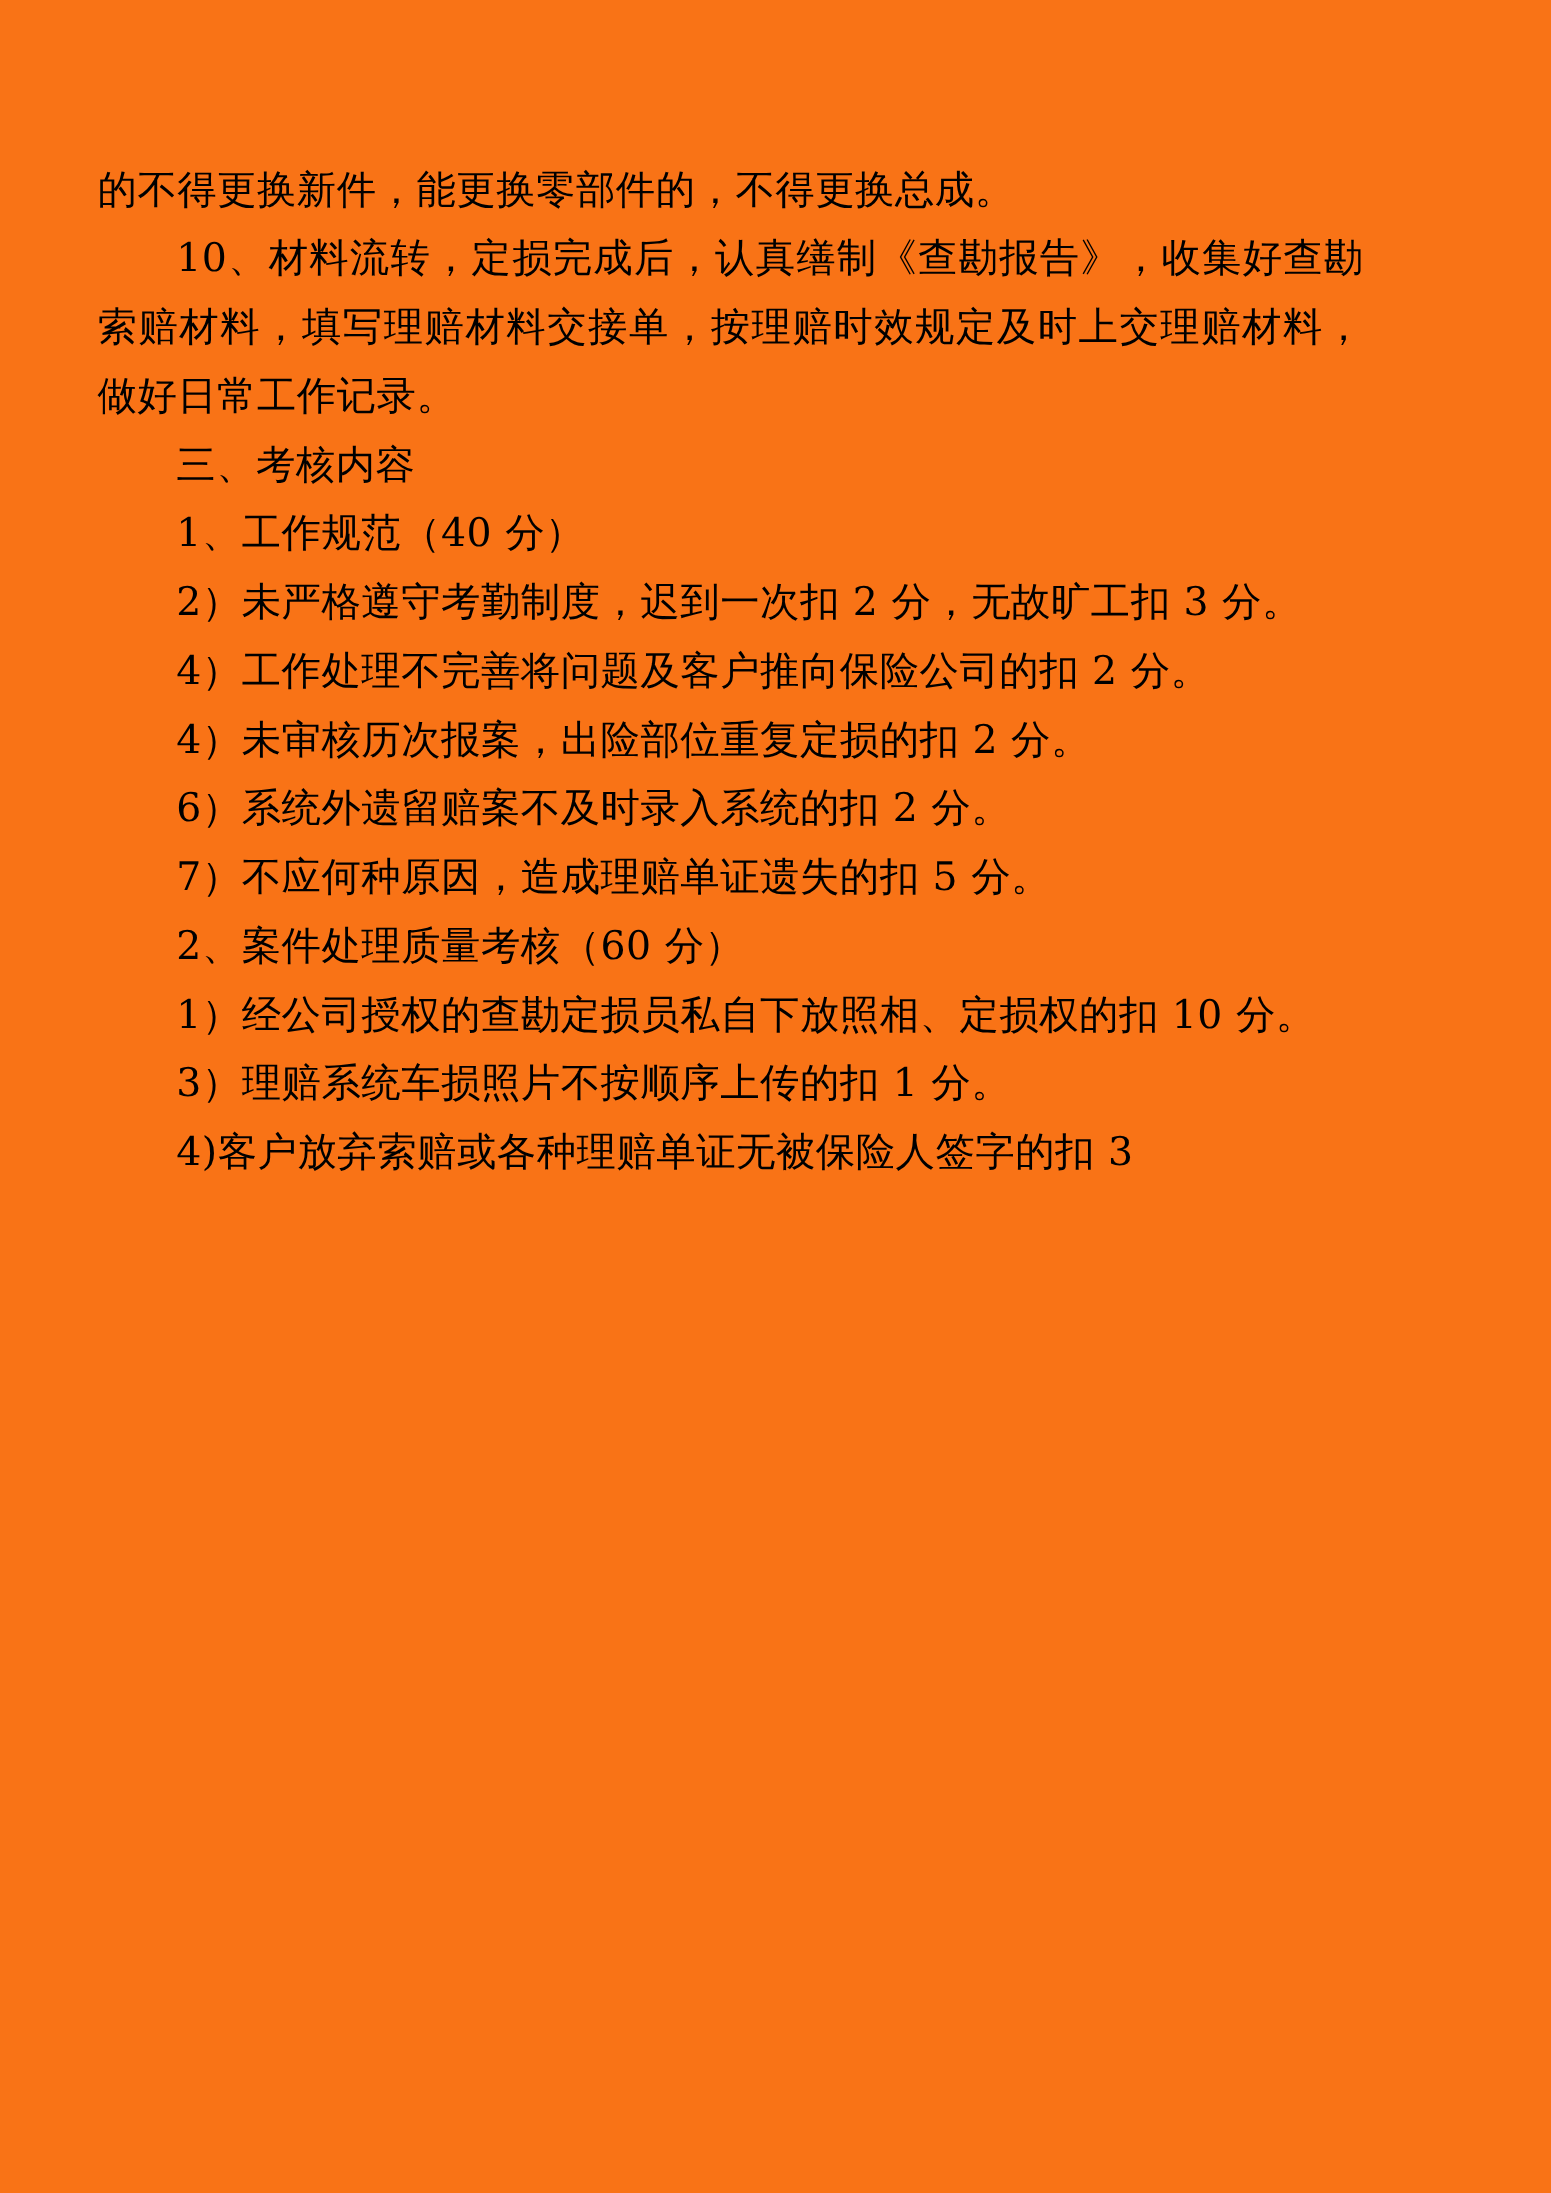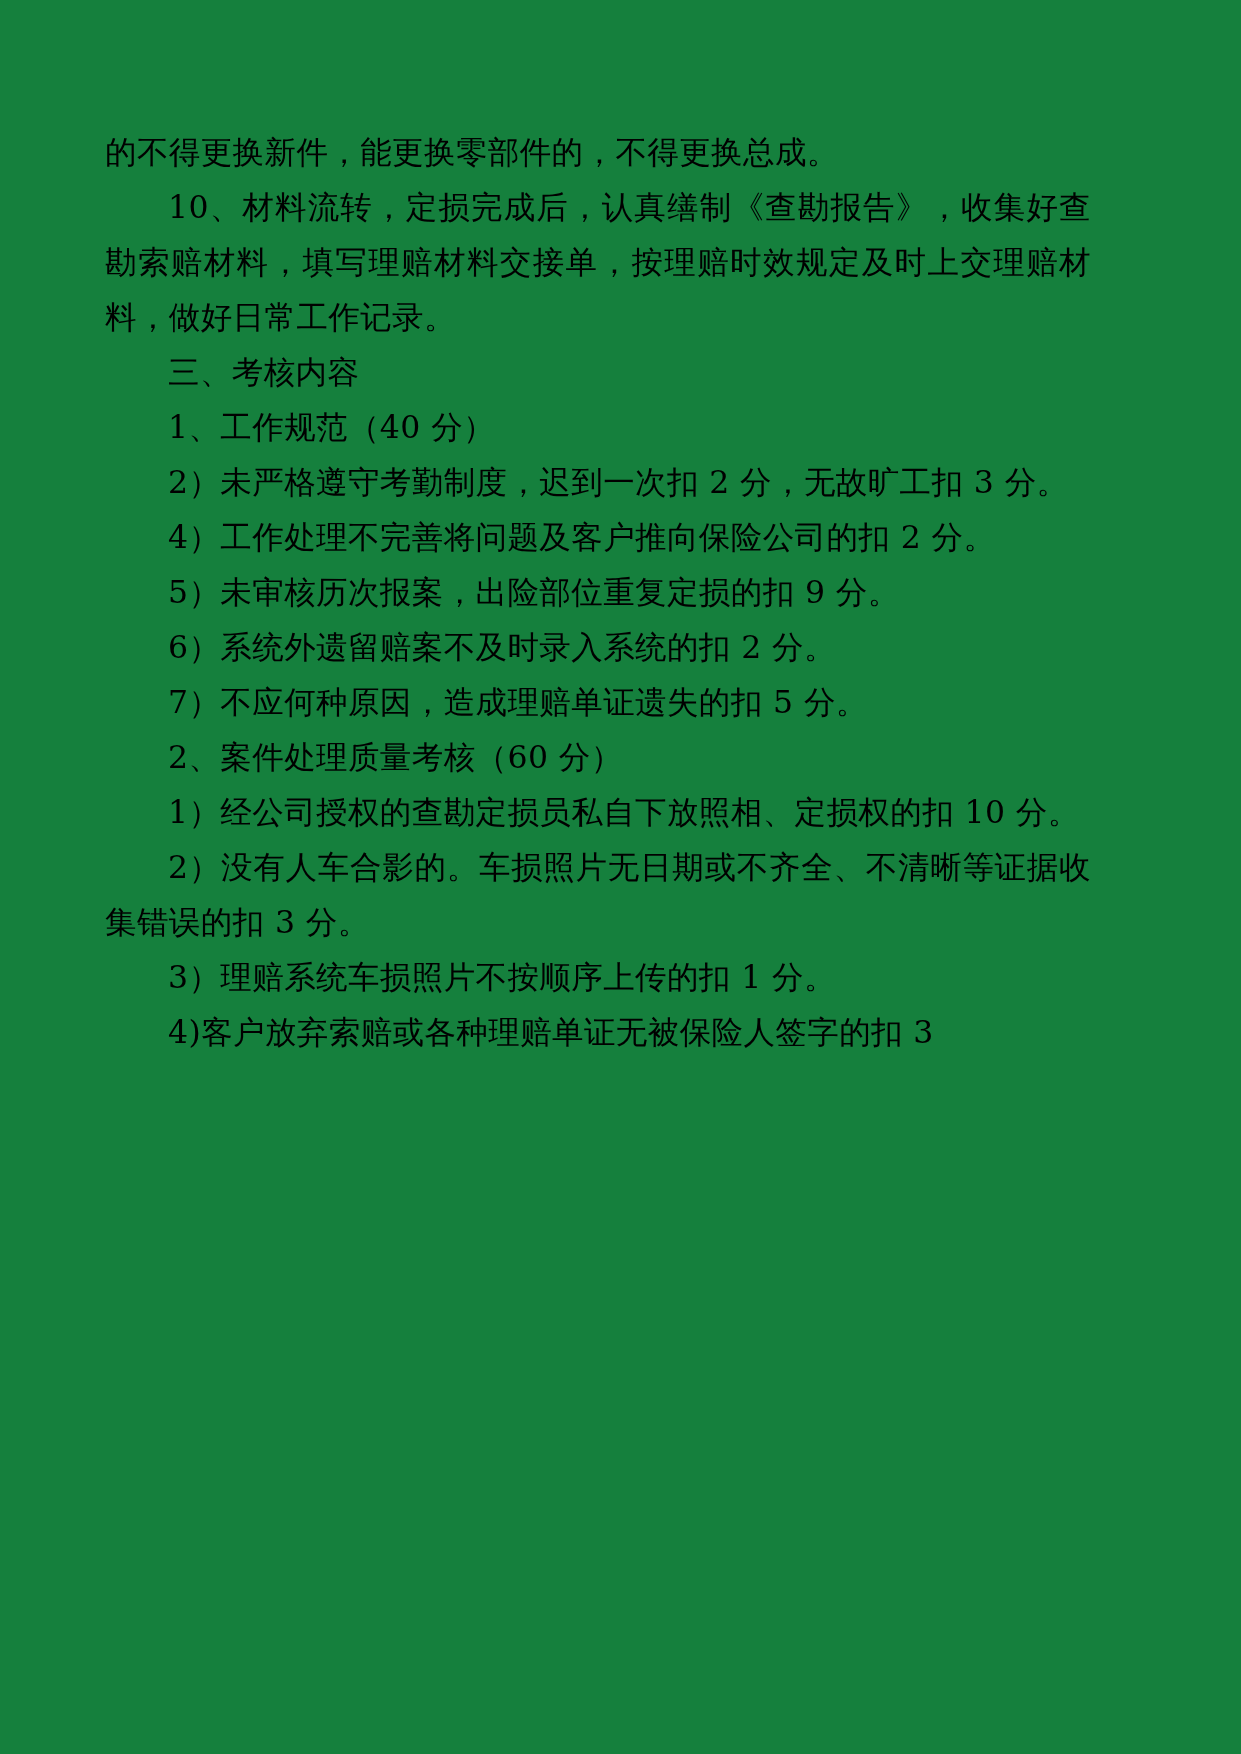--- a/index.html
+++ b/index.html
@@ -12,22 +12,22 @@
     height: 1754px;
     font-family: "DejaVu Serif", "Liberation Serif", serif;
     color: #000000;
     -webkit-font-smoothing: antialiased;
   }
   .page {
     position: relative;
     width: 1241px;
     height: 1754px;
     box-sizing: border-box;
-    padding: 125px 150px 90px 105px;
-    background: #15803d;
+    padding: 125px 150px 90px 78px;
+    background: #f97316;
   }
   .doc-body {
     font-size: 31.5px;
     line-height: 55px;
     letter-spacing: 0.4px;
     text-align: justify;
     text-justify: inter-ideograph;
   }
   p.para {
     margin: 0;
@@ -43,22 +43,21 @@
 <body>
 
 <div class="page">
   <div class="doc-body">
     <p class="noindent">的不得更换新件，能更换零部件的，不得更换总成。</p>
     <p class="para">10、材料流转，定损完成后，认真缮制《查勘报告》，收集好查勘索赔材料，填写理赔材料交接单，按理赔时效规定及时上交理赔材料，做好日常工作记录。</p>
     <p class="para">三、考核内容</p>
     <p class="para">1、工作规范（40 分）</p>
     <p class="para">2）未严格遵守考勤制度，迟到一次扣 2 分，无故旷工扣 3 分。</p>
     <p class="para">4）工作处理不完善将问题及客户推向保险公司的扣 2 分。</p>
-    <p class="para">5）未审核历次报案，出险部位重复定损的扣 9 分。</p>
+    <p class="para">4）未审核历次报案，出险部位重复定损的扣 2 分。</p>
     <p class="para">6）系统外遗留赔案不及时录入系统的扣 2 分。</p>
     <p class="para">7）不应何种原因，造成理赔单证遗失的扣 5 分。</p>
     <p class="para">2、案件处理质量考核（60 分）</p>
     <p class="para">1）经公司授权的查勘定损员私自下放照相、定损权的扣 10 分。</p>
-    <p class="para">2）没有人车合影的。车损照片无日期或不齐全、不清晰等证据收集错误的扣 3 分。</p>
     <p class="para">3）理赔系统车损照片不按顺序上传的扣 1 分。</p>
     <p class="para">4)客户放弃索赔或各种理赔单证无被保险人签字的扣 3</p>
   </div>
 </div>
 
 </body></html>

